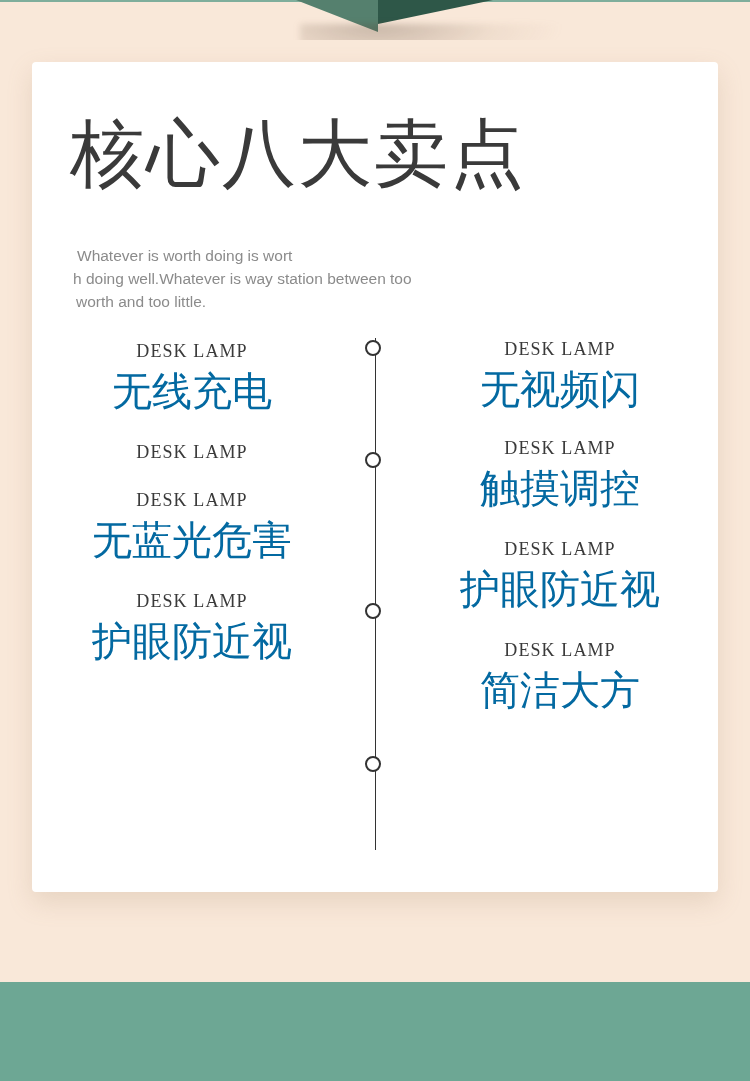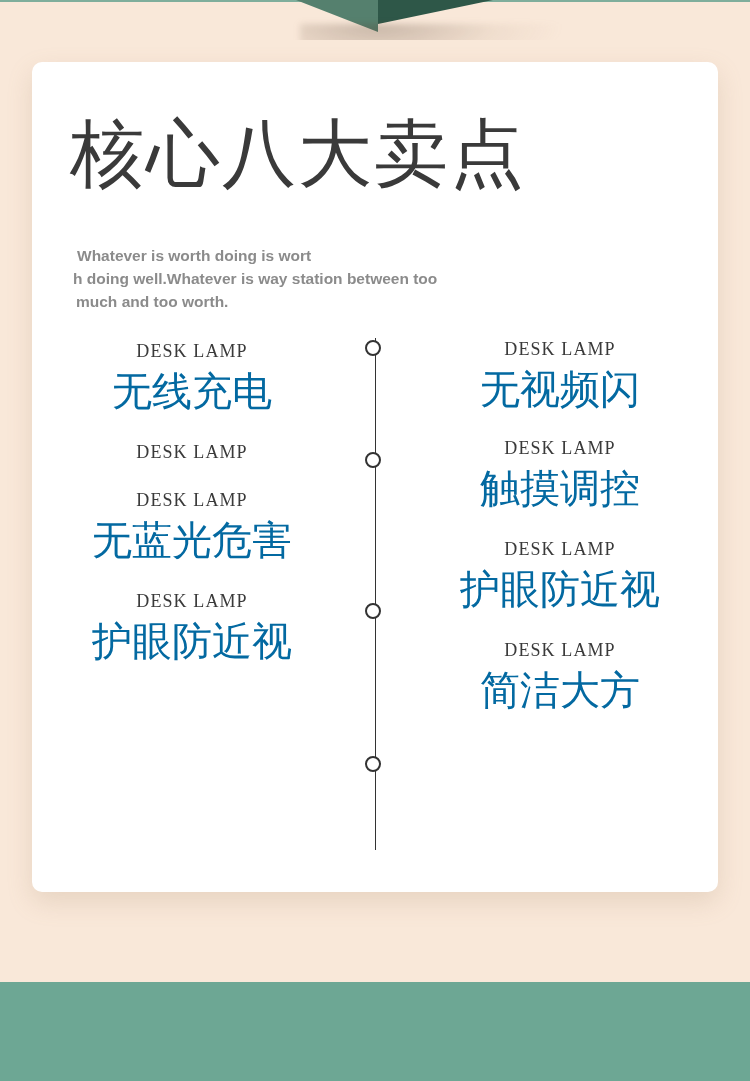--- a/index.html
+++ b/index.html
@@ -68,21 +68,21 @@
   }
 
   
   .card {
     position: absolute;
     left: 32px;
     top: 62px;
     width: 686px;
     height: 830px;
     background: #ffffff;
-    border-radius: 10px;
+    border-radius: 4px;
     box-shadow: 0 10px 26px rgba(160,128,100,0.20);
   }
 
   .card-inner {
     position: relative;
     width: 100%;
     height: 100%;
   }
 
   .title {
@@ -98,21 +98,21 @@
   }
 
   .subtitle {
     position: absolute;
     left: 45px;
     top: 182px;
     width: 470px;
     font-size: 15.5px;
     line-height: 23px;
     color: #8b8b8b;
-    font-weight: 700;
+    font-weight: 400;
   }
   .subtitle div { white-space: nowrap; }
   .subtitle .ln2 { margin-left: -4px; }
   .subtitle .ln3 { margin-left: -1px; }
 
   
   .timeline {
     position: absolute;
     left: 343px;
     top: 276px;
@@ -193,21 +193,21 @@
   </div>
 
   <div class="card">
     <div class="card-inner">
 
       <div class="title">核心八大卖点</div>
 
       <div class="subtitle">
         <div class="ln1">Whatever is worth doing is wort</div>
         <div class="ln2">h doing well.Whatever is way station between too</div>
-        <div class="ln3"> much and too worth.</div>
+        <div class="ln3"> worth and too little.</div>
       </div>
 
       <div class="timeline">
         <div class="tl-dot d1"></div>
         <div class="tl-dot d2"></div>
         <div class="tl-dot d3"></div>
         <div class="tl-dot d4"></div>
       </div>
 
       <div class="col col-left">

